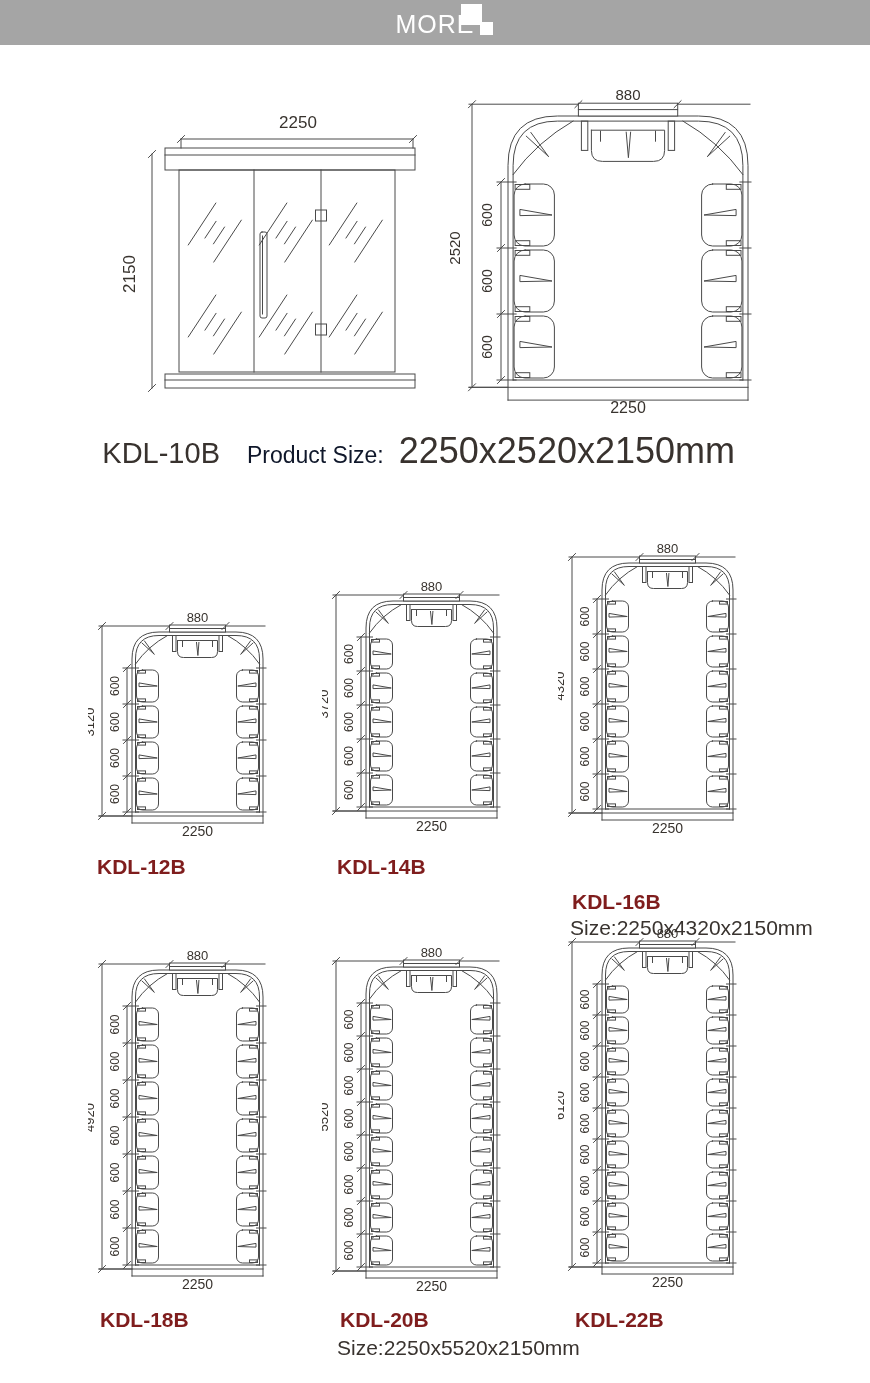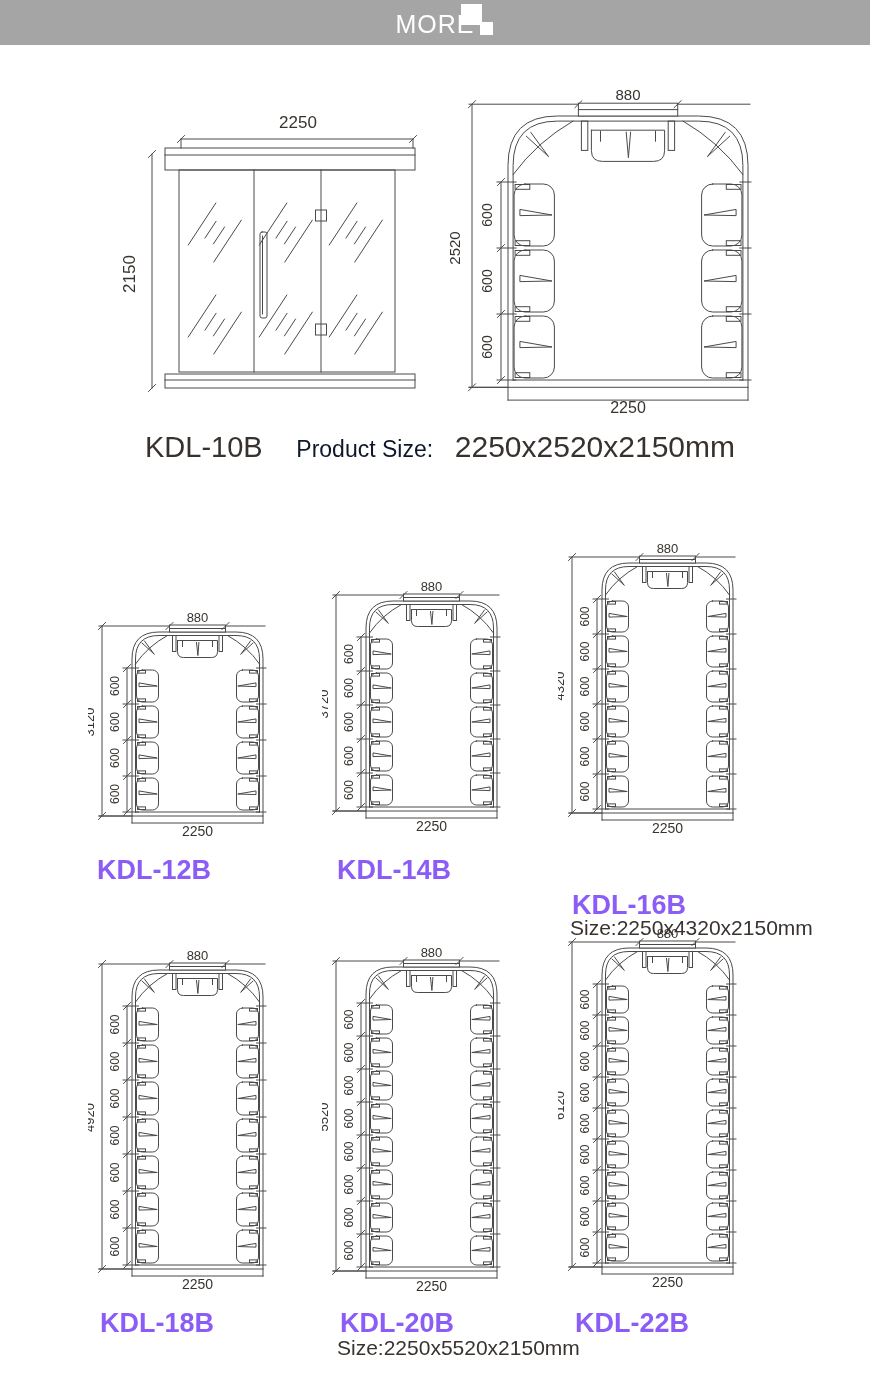--- a/index.html
+++ b/index.html
@@ -7,26 +7,26 @@
   #page{position:relative;width:870px;height:1383px;background:#fff;overflow:hidden;}
   
   .hdr{position:absolute;left:0;top:0;width:870px;height:45px;display:flex;align-items:center;justify-content:center;}
   .hdr .brand{color:#fff;font-size:25px;letter-spacing:1px;line-height:45px;transform:translateY(2px);}
   .hdr .logo{position:absolute;left:50%;margin-left:26px;top:4px;width:34px;height:32px;}
   .hdr .logo .sq1{position:absolute;left:0;top:0;width:21px;height:21px;background:#fff;}
   .hdr .logo .sq2{position:absolute;left:19px;top:18px;width:13px;height:13px;background:#fff;}
   
   .draw{position:absolute;}
   
-  .caption{position:absolute;left:145px;top:430px;width:590px;display:flex;align-items:baseline;justify-content:space-between;white-space:nowrap;}
+  .caption{position:absolute;left:145px;top:430px;width:590px;display:flex;align-items:baseline;justify-content:flex-end;white-space:nowrap;}
   .cap-model{font-size:29px;color:#38322e;}
   .cap-label{font-size:23px;color:#0f172a;margin-left:27px;}
-  .cap-value{font-size:30px;color:#38322e;margin-left:15px;}
+  .cap-value{font-size:36px;color:#38322e;margin-left:15px;}
   
-  .m-name{position:absolute;font-size:27px;font-weight:bold;color:#8b5cf6;}
+  .m-name{position:absolute;font-size:21px;font-weight:bold;color:#7f1d1d;}
   .m-size{position:absolute;font-size:21px;color:#39332f;}
   svg{display:block;}
 </style>
 </head>
 <body>
 
 <div id="page">
 
   <div class="hdr" style="background: rgb(165, 165, 165);">
     <span class="brand">MORE</span>

